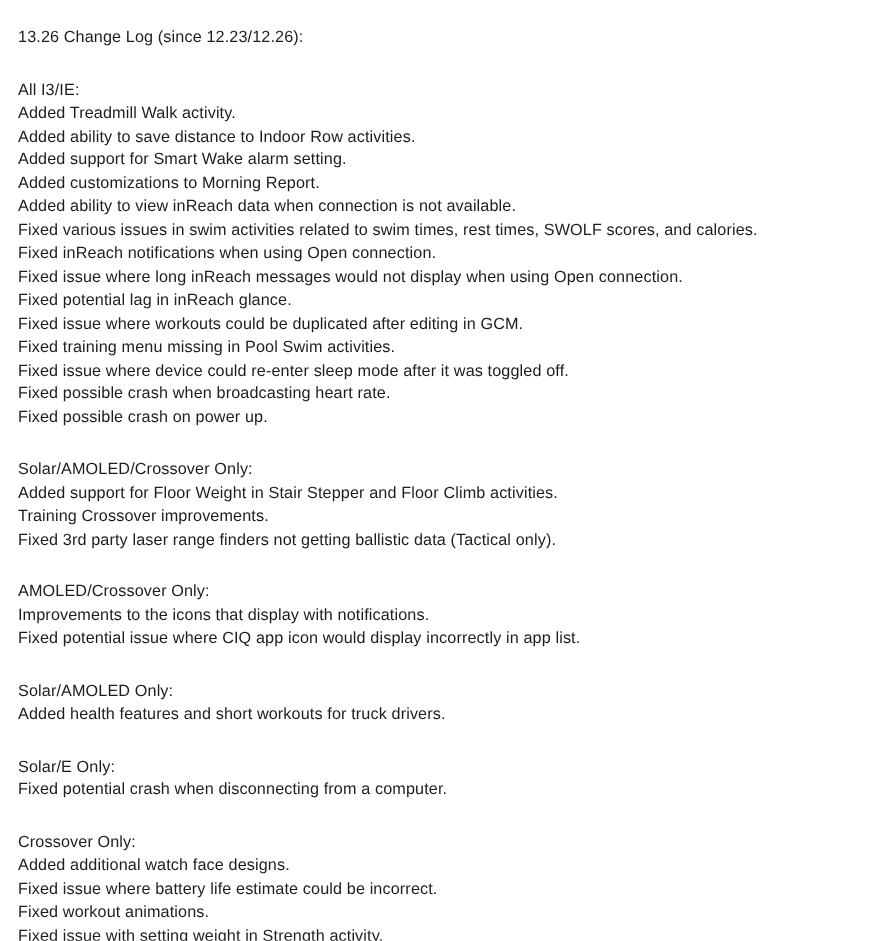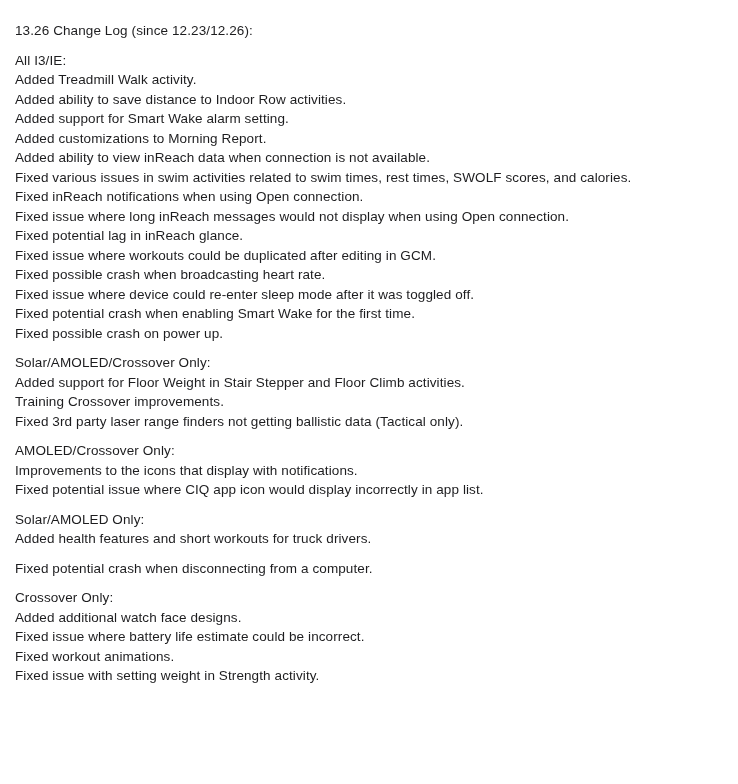--- a/index.html
+++ b/index.html
@@ -22,62 +22,63 @@
     font-size: 13.5px;
     line-height: 19.5px;
     letter-spacing: 0.1px;
   }
   .line {
     margin: 0;
     padding: 0;
     white-space: nowrap;
   }
   .section {
-    margin-top: 10px; 
+    margin-top: 24px; 
   }
 </style>
 </head>
 <body>
 
 <div class="page">
   <p class="line">13.26 Change Log (since 12.23/12.26):</p>
   <div id="sections">
       <div class="section">
         <p class="line">All I3/IE:</p>
         <p class="line">Added Treadmill Walk activity.</p>
         <p class="line">Added ability to save distance to Indoor Row activities.</p>
         <p class="line">Added support for Smart Wake alarm setting.</p>
         <p class="line">Added customizations to Morning Report.</p>
         <p class="line">Added ability to view inReach data when connection is not available.</p>
         <p class="line">Fixed various issues in swim activities related to swim times, rest times, SWOLF scores, and calories.</p>
         <p class="line">Fixed inReach notifications when using Open connection.</p>
         <p class="line">Fixed issue where long inReach messages would not display when using Open connection.</p>
         <p class="line">Fixed potential lag in inReach glance.</p>
         <p class="line">Fixed issue where workouts could be duplicated after editing in GCM.</p>
+        <p class="line">Fixed training menu missing in Pool Swim activities.</p>
+        <p class="line">Fixed issue where device could re-enter sleep mode after it was toggled off.</p>
         <p class="line">Fixed possible crash when broadcasting heart rate.</p>
-        <p class="line">Fixed issue where device could re-enter sleep mode after it was toggled off.</p>
-        <p class="line">Fixed potential crash when enabling Smart Wake for the first time.</p>
         <p class="line">Fixed possible crash on power up.</p>
       </div>
       <div class="section">
         <p class="line">Solar/AMOLED/Crossover Only:</p>
         <p class="line">Added support for Floor Weight in Stair Stepper and Floor Climb activities.</p>
         <p class="line">Training Crossover improvements.</p>
         <p class="line">Fixed 3rd party laser range finders not getting ballistic data (Tactical only).</p>
       </div>
       <div class="section">
         <p class="line">AMOLED/Crossover Only:</p>
         <p class="line">Improvements to the icons that display with notifications.</p>
         <p class="line">Fixed potential issue where CIQ app icon would display incorrectly in app list.</p>
       </div>
       <div class="section">
         <p class="line">Solar/AMOLED Only:</p>
         <p class="line">Added health features and short workouts for truck drivers.</p>
       </div>
       <div class="section">
+        <p class="line">Solar/E Only:</p>
         <p class="line">Fixed potential crash when disconnecting from a computer.</p>
       </div>
       <div class="section">
         <p class="line">Crossover Only:</p>
         <p class="line">Added additional watch face designs.</p>
         <p class="line">Fixed issue where battery life estimate could be incorrect.</p>
         <p class="line">Fixed workout animations.</p>
         <p class="line">Fixed issue with setting weight in Strength activity.</p>
       </div>
     </div>

